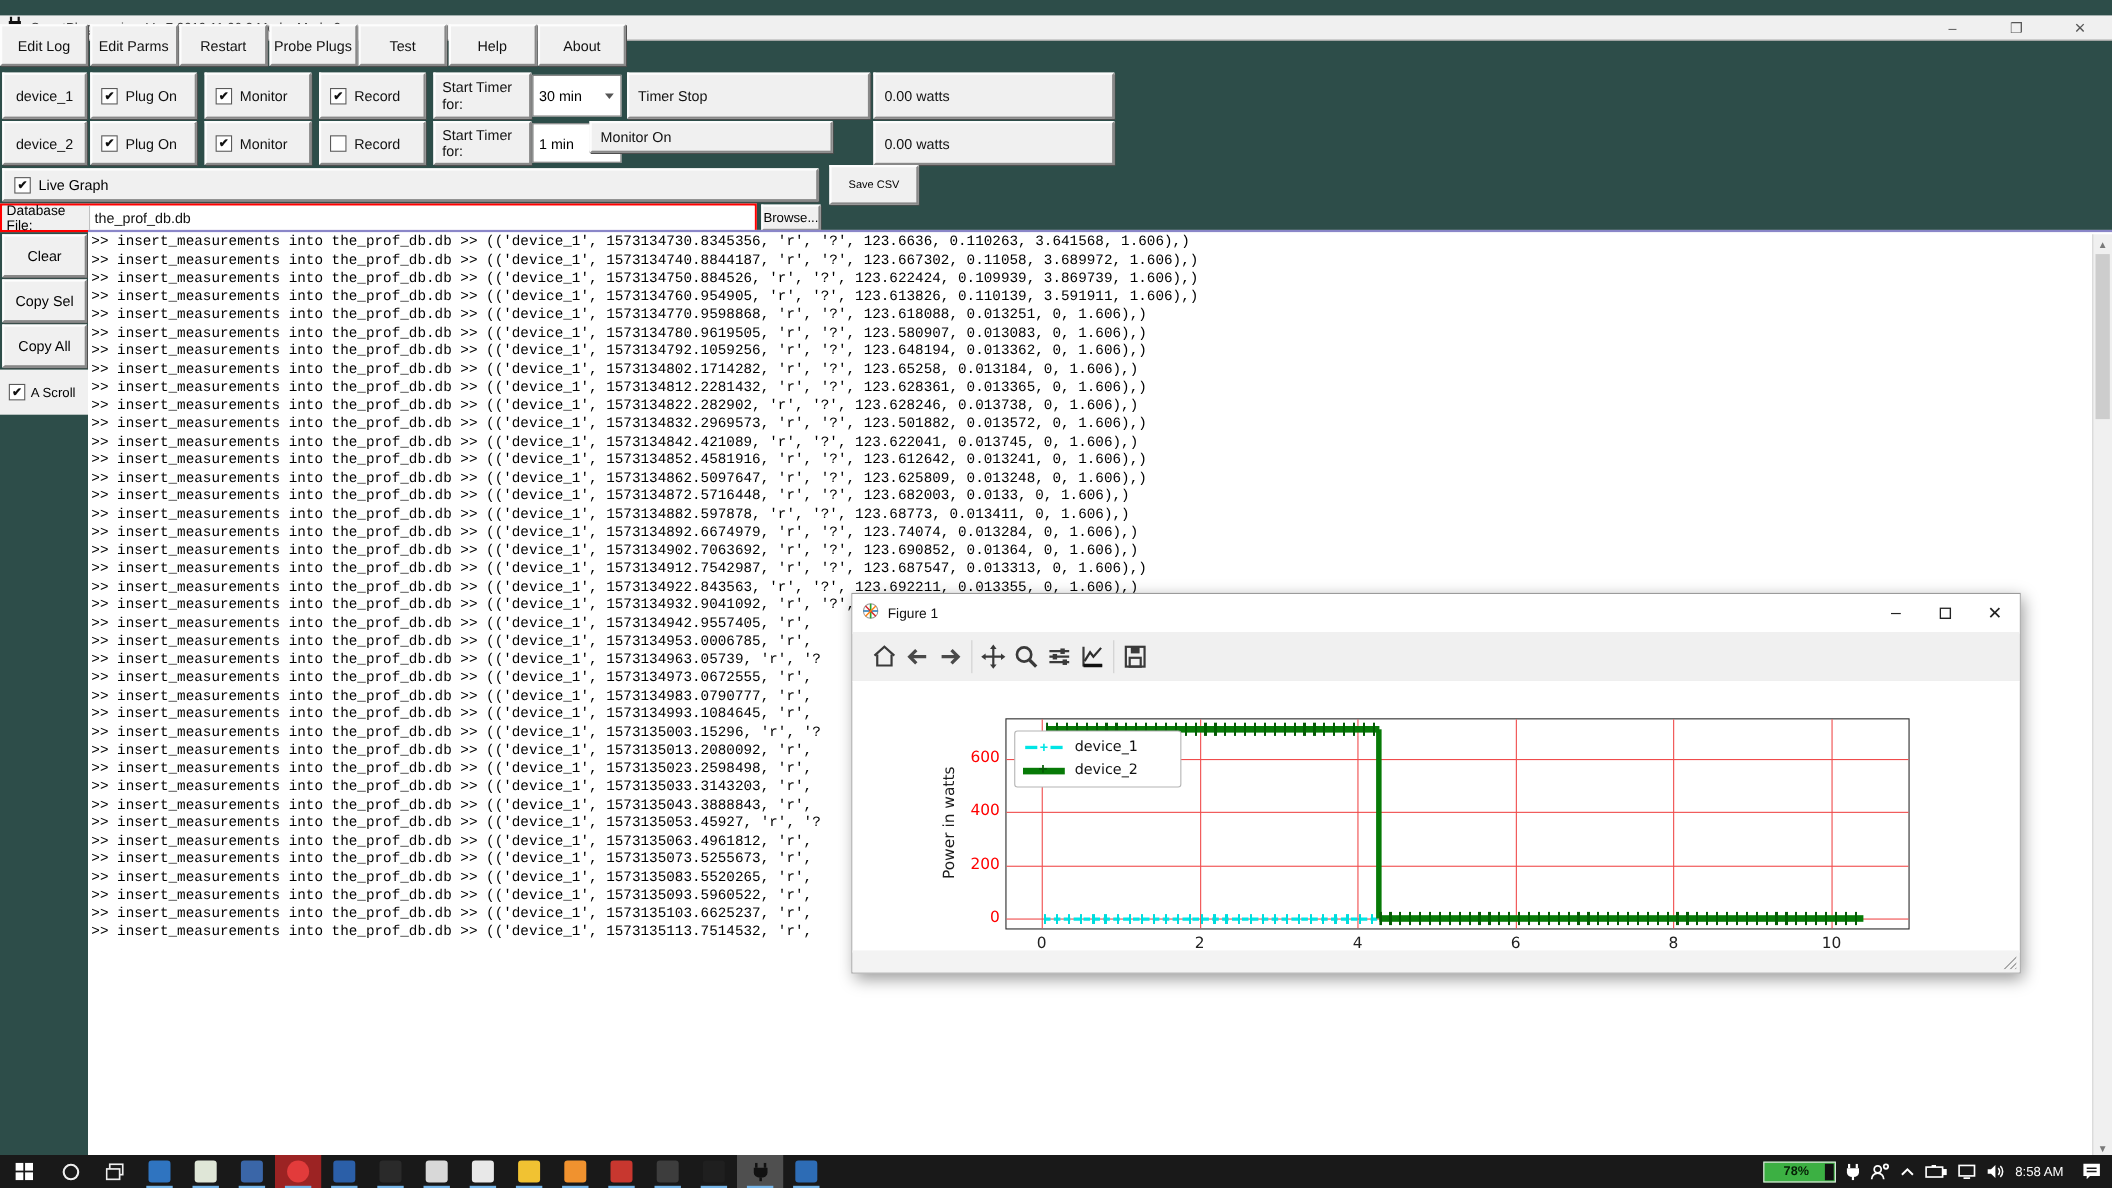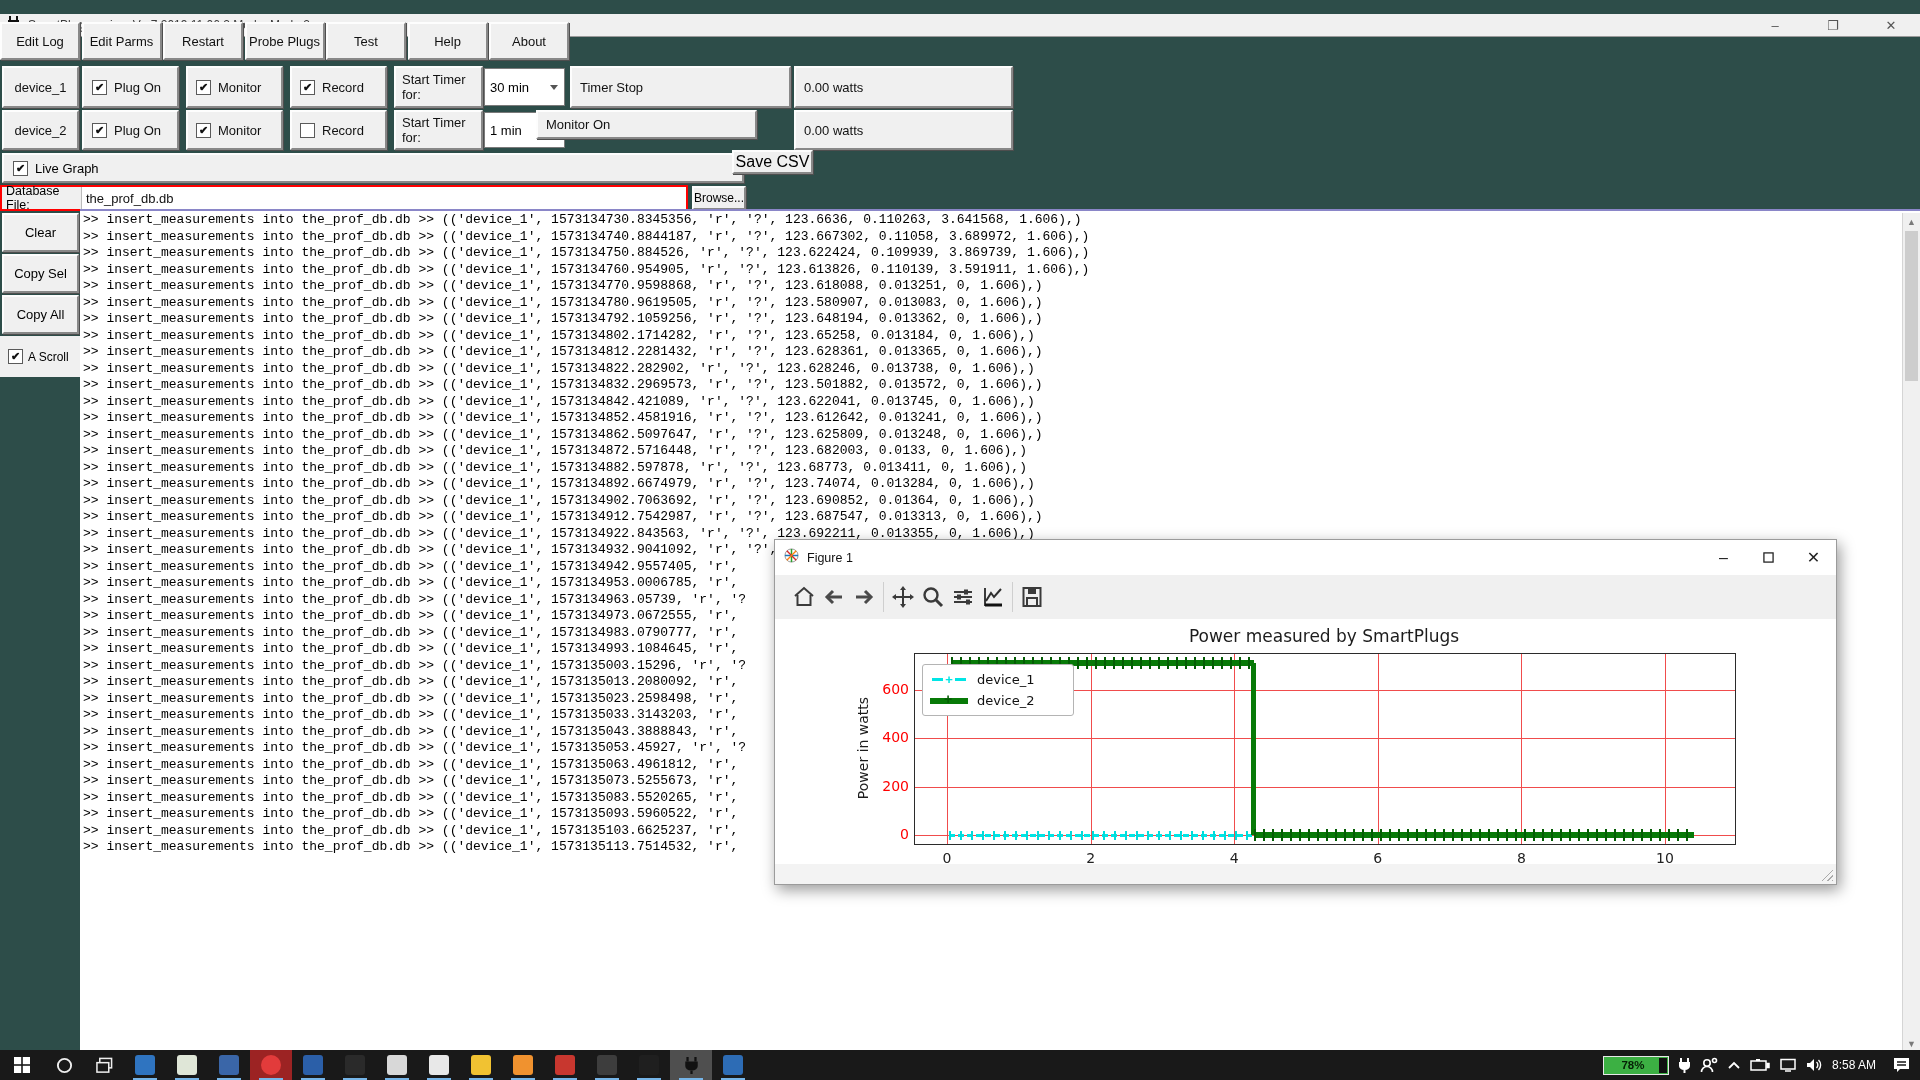--- a/index.html
+++ b/index.html
@@ -174,21 +174,21 @@
       <div class="panel cell" style="left: 536px; width: 221px; top: 110px; height: 29px; padding-left: 8px;">Monitor On</div>
       <div class="panel cell" style="left: 794px; width: 219px; top: 110px; height: 40px; padding-left: 8px;">0.00 watts</div>
     </div>
 
   <div class="panel" style="position:absolute;left:2px;top:153px;width:742px;height:30px;display:flex;align-items:center;">
     <span style="margin-left:9px;display:flex;align-items:center;">
       <span class="chkbox">✔</span>
       <span style="font-size:13px;">Live Graph</span>
     </span>
   </div>
-  <div class="panel" style="position:absolute;left:732px;top:150px;width:81px;height:24px;display:flex;align-items:center;justify-content:center;font-size:16px;">Save CSV</div>
+  <div class="panel" style="position:absolute;left:754px;top:150px;width:81px;height:36px;display:flex;align-items:center;justify-content:center;font-size:10px;">Save CSV</div>
 
   <div class="dbwrap">
     <div class="dblabel">Database File:</div>
     <input class="dbinput" value="the_prof_db.db" style="">
   </div>
   <div class="panel" style="position:absolute;left:692px;top:186px;width:54px;height:24px;display:flex;align-items:center;justify-content:center;font-size:12px;">Browse...</div>
 
   <div class="panel side-btn" style="top:213px;">Clear</div>
   <div class="panel side-btn" style="top:254px;">Copy Sel</div>
   <div class="panel side-btn" style="top:295px;">Copy All</div>
@@ -332,21 +332,20 @@
       <span class="tsep"></span>
       <span class="tool">
         <svg width="24" height="24" viewBox="0 0 24 24">
             <rect x="3.5" y="3" width="17" height="18" fill="none" stroke="#3a3a3a" stroke-width="2"></rect>
             <rect x="8" y="3" width="8" height="6" fill="#3a3a3a"></rect>
             <rect x="7" y="13" width="10" height="8" fill="none" stroke="#3a3a3a" stroke-width="2"></rect>
           </svg>
         </span>
     </div>
     <div class="figcanvas">
-      <div class="chart-title">Power measured by SmartPlugs</div>
       <div class="ylabel">Power in watts</div>
       <div class="axes" id="axes">
           <div class="gl-v" style="left: 32px;"></div>
           <div class="xtick" style="left: 32px;">0</div>
           <div class="gl-v" style="left: 175.6px;"></div>
           <div class="xtick" style="left: 175.6px;">2</div>
           <div class="gl-v" style="left: 319.2px;"></div>
           <div class="xtick" style="left: 319.2px;">4</div>
           <div class="gl-v" style="left: 462.8px;"></div>
           <div class="xtick" style="left: 462.8px;">6</div>

